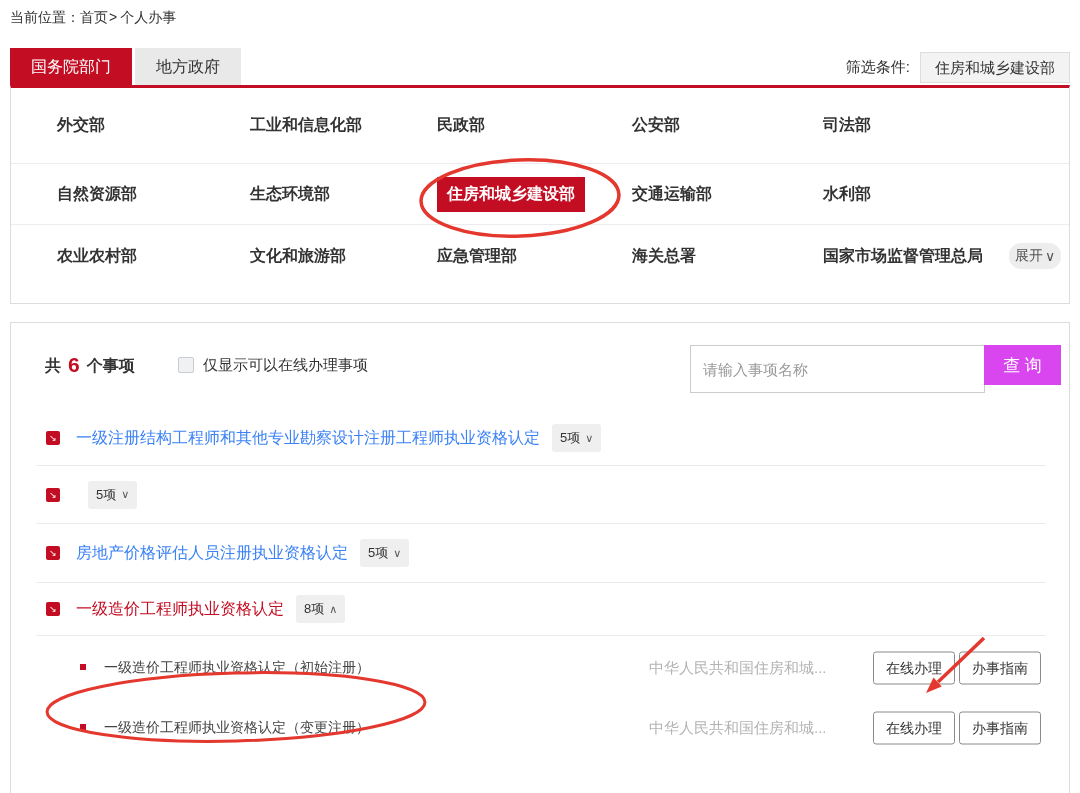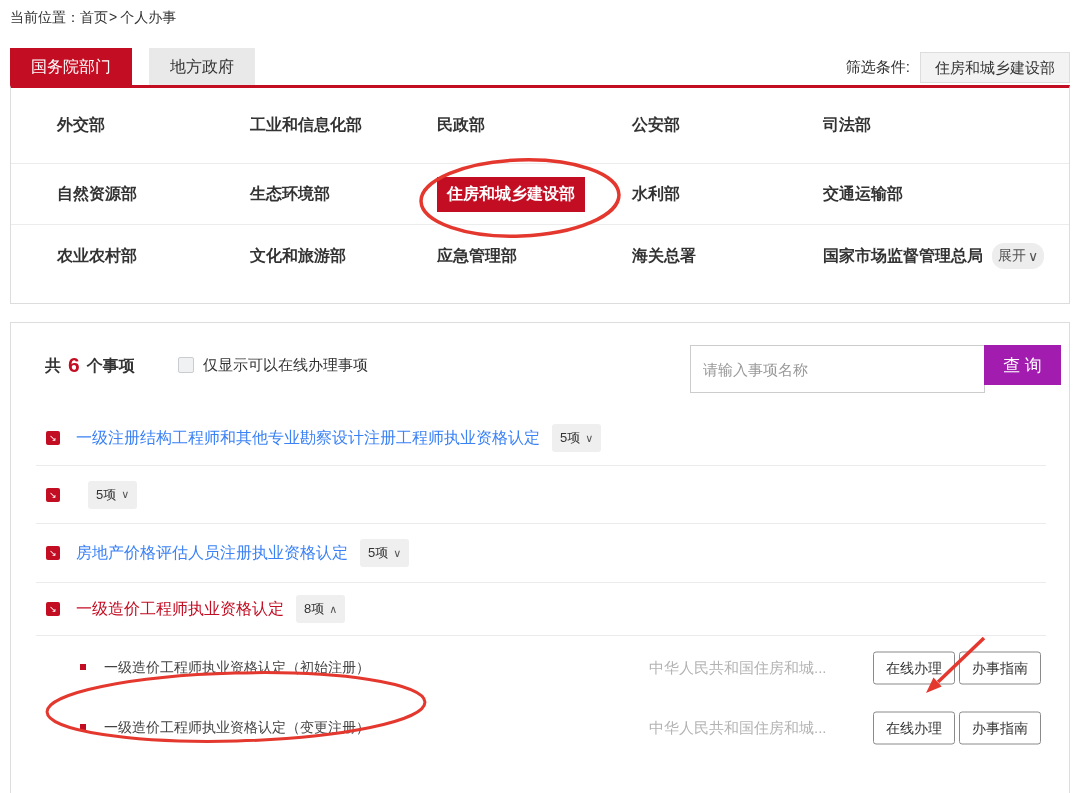--- a/index.html
+++ b/index.html
@@ -6,50 +6,50 @@
   html,body { background:#fff; }
   body { font-family:"Liberation Sans","DejaVu Sans",sans-serif; }
   .page { position:relative; width:1080px; height:793px; background:#fff; overflow:hidden; }
 
   
   .breadcrumb { position:absolute; left:10px; top:9px; font-size:14px; color:#333; }
   .breadcrumb span { display:inline-block; }
   .crumb-sep { margin:0 3px 0 1px; }
 
   
-  .tabbar { position:absolute; left:10px; top:48px; display:flex; gap:17px; }
+  .tabbar { position:absolute; left:10px; top:48px; display:flex; gap:3px; }
   .tab { height:37px; line-height:37px; padding:0 21px; font-size:16px; background:#e9e9e9; color:#333; cursor:pointer; }
   .tab.active { background:#c30d23; color:#fff; }
 
   .filter { position:absolute; right:10px; top:51px; height:32px; display:flex; align-items:center; gap:10px; }
   .filter-label { font-size:15px; color:#333; }
   .filter-btn { height:31px; line-height:29px; padding:0 14px; background:#f3f3f3; border:1px solid #ddd; font-size:15px; color:#333; cursor:pointer; }
 
   
   .panel1 { position:absolute; left:10px; top:85px; width:1060px; height:219px; border:1px solid #ddd; border-top:3px solid #c30d23; background:#fff; }
   .m-row { display:grid; grid-template-columns:193px 187px 195px 191px auto; padding-left:46px; align-items:center; }
   .m-row-1 { height:76px; border-bottom:1px solid #ececec; }
   .m-row-2 { height:61px; border-bottom:1px solid #ececec; }
   .m-row-3 { height:62px; }
   .m-cell { font-size:16px; font-weight:bold; color:#333; cursor:pointer; white-space:nowrap; }
   .m-selected { display:inline-block; background:#c30d23; color:#fff; padding:7px 10px; }
-  .m-cell-last { display:flex; align-items:center; gap:9px; }
+  .m-cell-last { display:flex; align-items:center; gap:26px; }
   .expand-badge { display:inline-flex; align-items:center; gap:2px; font-size:14px; font-weight:normal; color:#555; background:#ededed; border-radius:12px; padding:4px 6px; cursor:pointer; }
 
   
   .panel2 { position:absolute; left:10px; top:322px; width:1060px; height:475px; border:1px solid #ddd; background:#fff; }
   .toolbar { position:absolute; left:4px; top:22px; width:100%; height:40px; }
   .total { position:absolute; left:30px; top:0; height:40px; line-height:40px; font-size:16px; color:#333; font-weight:bold; }
   .total .num { color:#c30d23; font-size:21px; margin:0 7px; vertical-align:-1px; }
   .cb-wrap { position:absolute; left:163px; top:0; height:40px; display:flex; align-items:center; gap:9px; cursor:pointer; }
   .checkbox { width:16px; height:16px; background:#eff1f2; border:1px solid #c9cdd1; border-radius:2px; }
   .cb-label { font-size:15px; color:#333; }
   .search-input { position:absolute; left:675px; top:0; width:295px; height:48px; border:1px solid #ccc; padding:0 12px; font-size:15px; color:#333; outline:none; background:#fff; }
   .search-input::placeholder { color:#999; }
-  .search-btn { position:absolute; left:969px; top:0; width:77px; height:40px; background:#a21caf; color:#fff; border:none; font-size:17px; cursor:pointer; }
+  .search-btn { position:absolute; left:969px; top:0; width:77px; height:40px; background:#d946ef; color:#fff; border:none; font-size:17px; cursor:pointer; }
 
   .table { position:absolute; left:25px; top:88px; width:1010px; }
   .thead { display:flex; height:37px; background:#f0f0f0; align-items:center; font-size:15px; color:#b5b5b5; }
   .th-name { flex:0 0 610px; text-align:center; }
   .th-org  { flex:0 0 205px; text-align:center; }
   .th-op   { flex:1; text-align:center; }
 
   .row { display:flex; align-items:center; border-bottom:1px solid #ebebeb; padding-left:10px; }
   .row-1 { height:55px; } .row-2 { height:58px; } .row-3 { height:59px; } .row-4 { height:53px; }
   .row-icon { flex:0 0 14px; width:14px; height:14px; background:#c30d23; color:#fff; font-size:9px; line-height:14px; text-align:center; border-radius:2px; margin-right:16px; }
@@ -93,22 +93,22 @@
       <span class="m-cell">外交部</span>
       <span class="m-cell">工业和信息化部</span>
       <span class="m-cell">民政部</span>
       <span class="m-cell">公安部</span>
       <span class="m-cell">司法部</span>
     </div>
     <div class="m-row m-row-2">
       <span class="m-cell">自然资源部</span>
       <span class="m-cell">生态环境部</span>
       <span class="m-cell"><span class="m-selected">住房和城乡建设部</span></span>
+      <span class="m-cell">交通运输部</span>
       <span class="m-cell">水利部</span>
-      <span class="m-cell">交通运输部</span>
     </div>
     <div class="m-row m-row-3">
       <span class="m-cell">农业农村部</span>
       <span class="m-cell">文化和旅游部</span>
       <span class="m-cell">应急管理部</span>
       <span class="m-cell">海关总署</span>
       <span class="m-cell m-cell-last">
         <span>国家市场监督管理总局</span>
         <span class="expand-badge">
             <span>展开</span>

